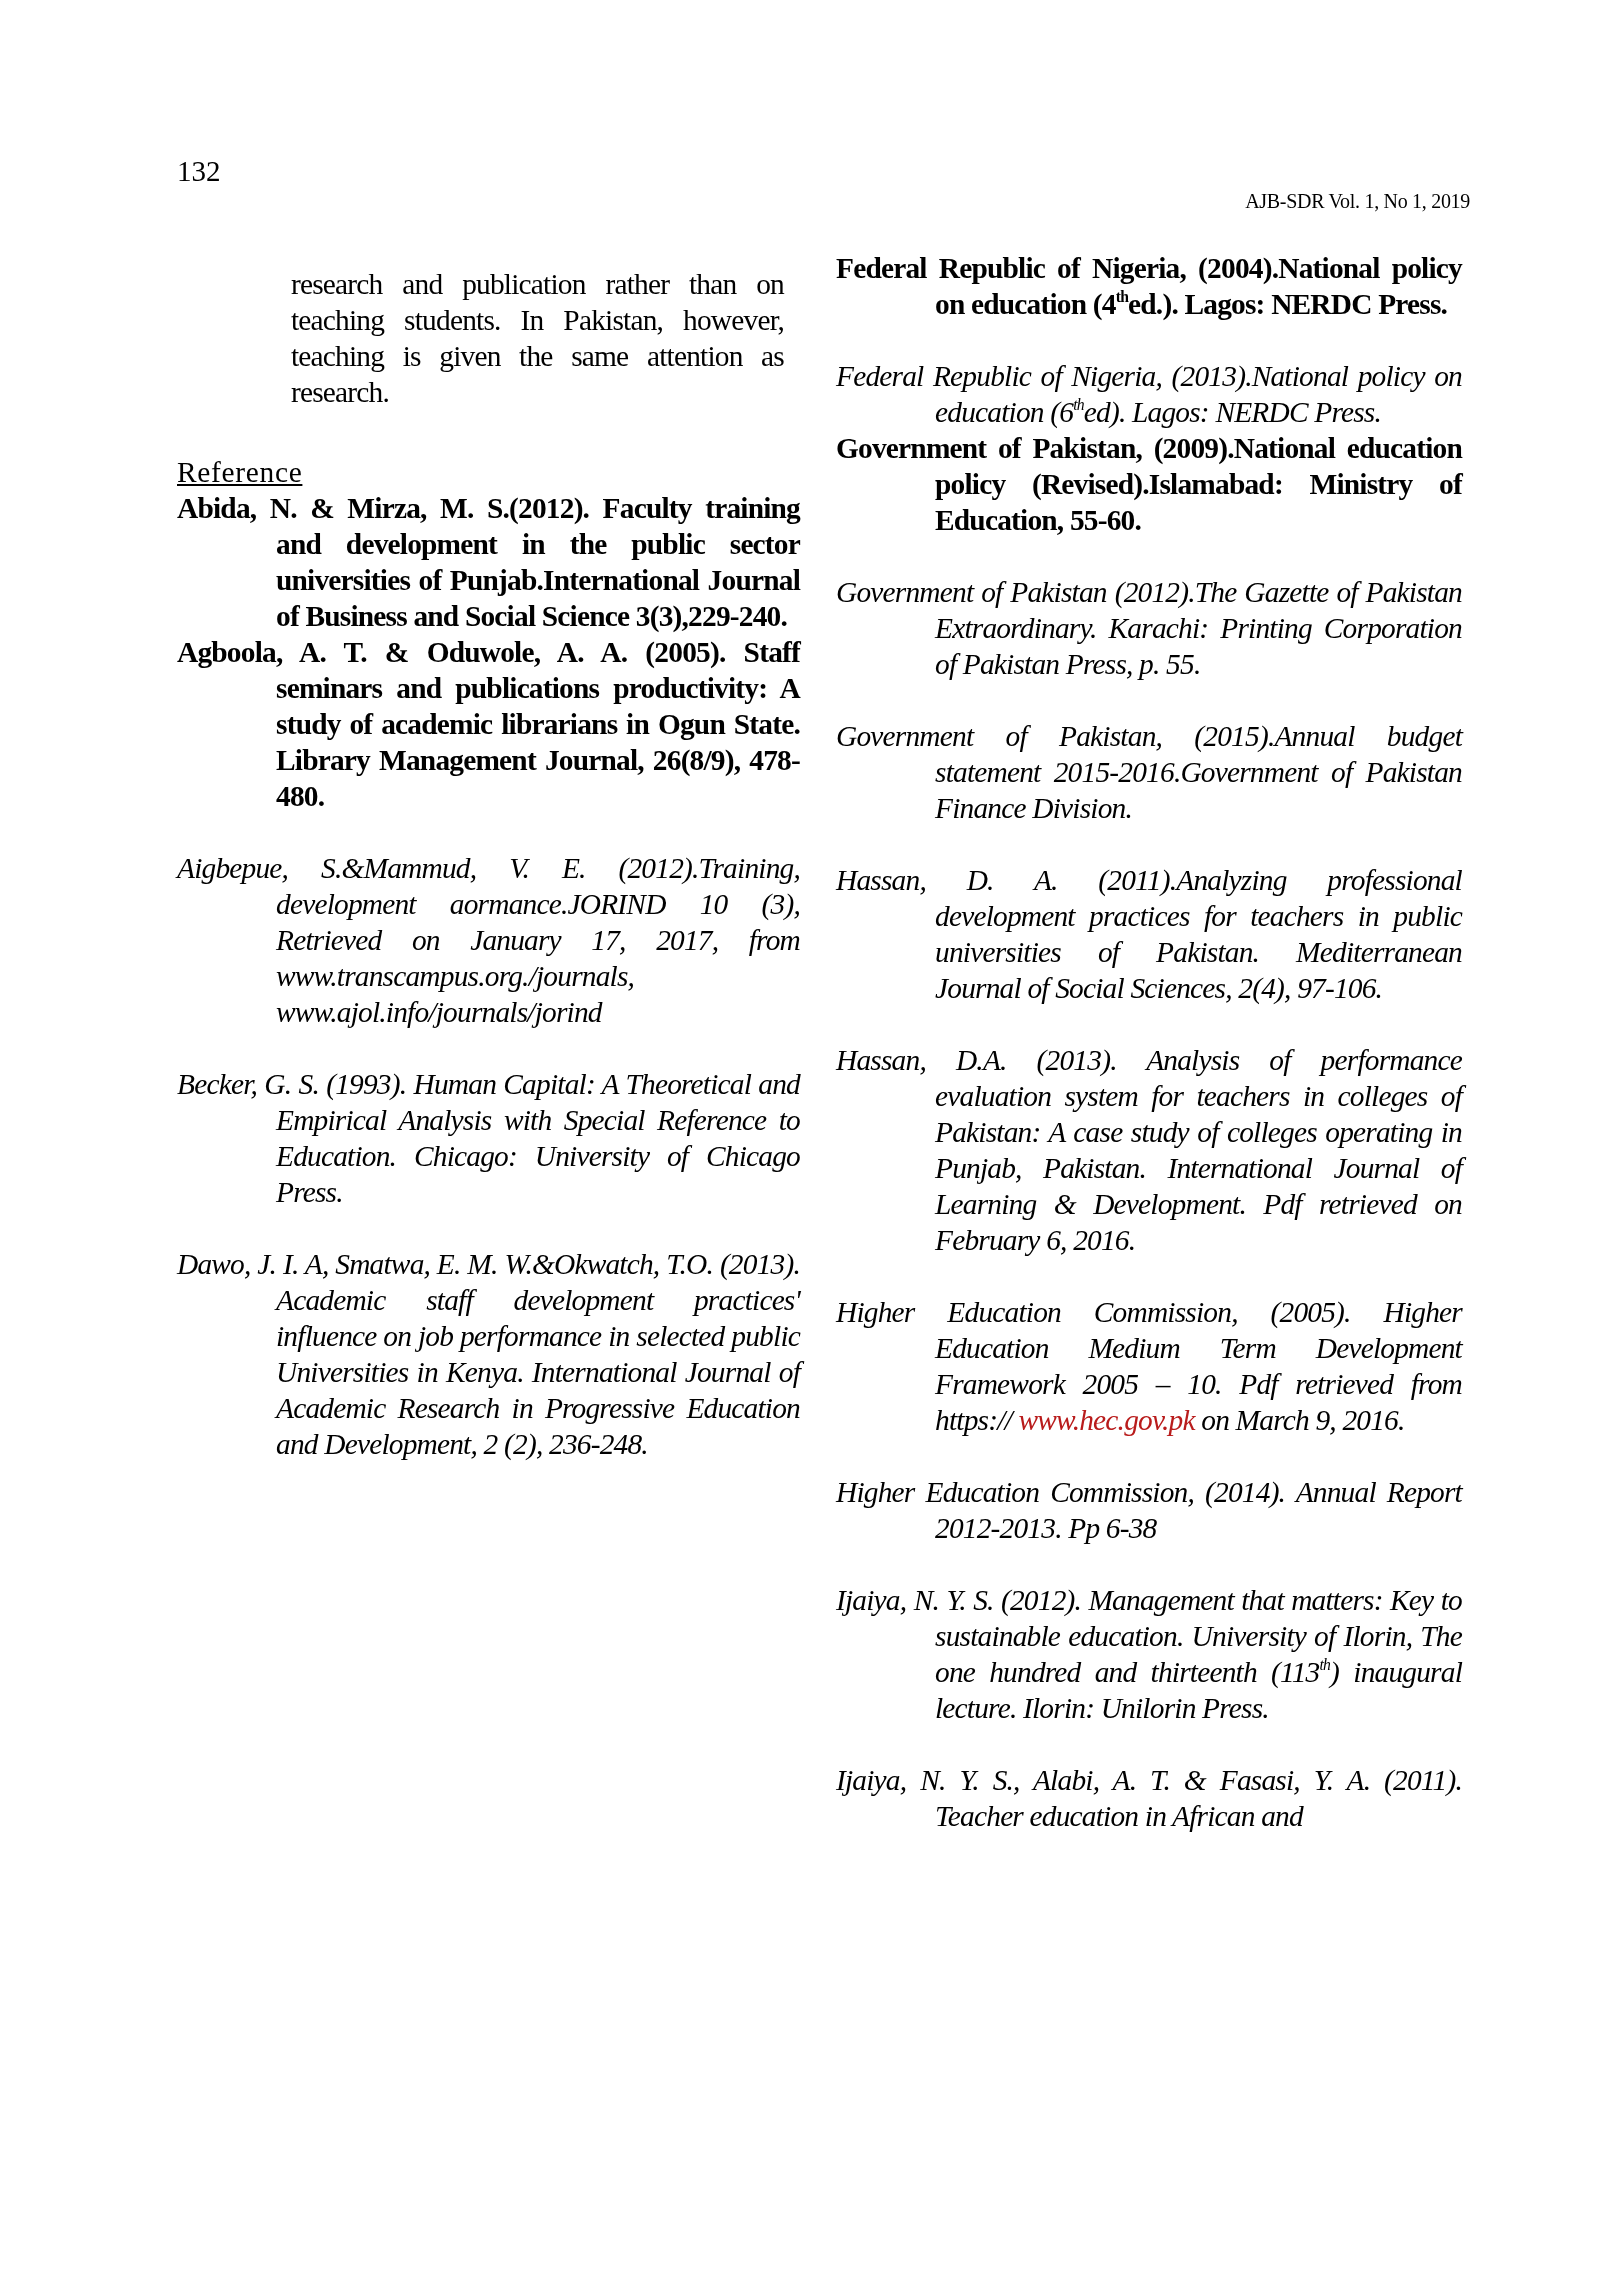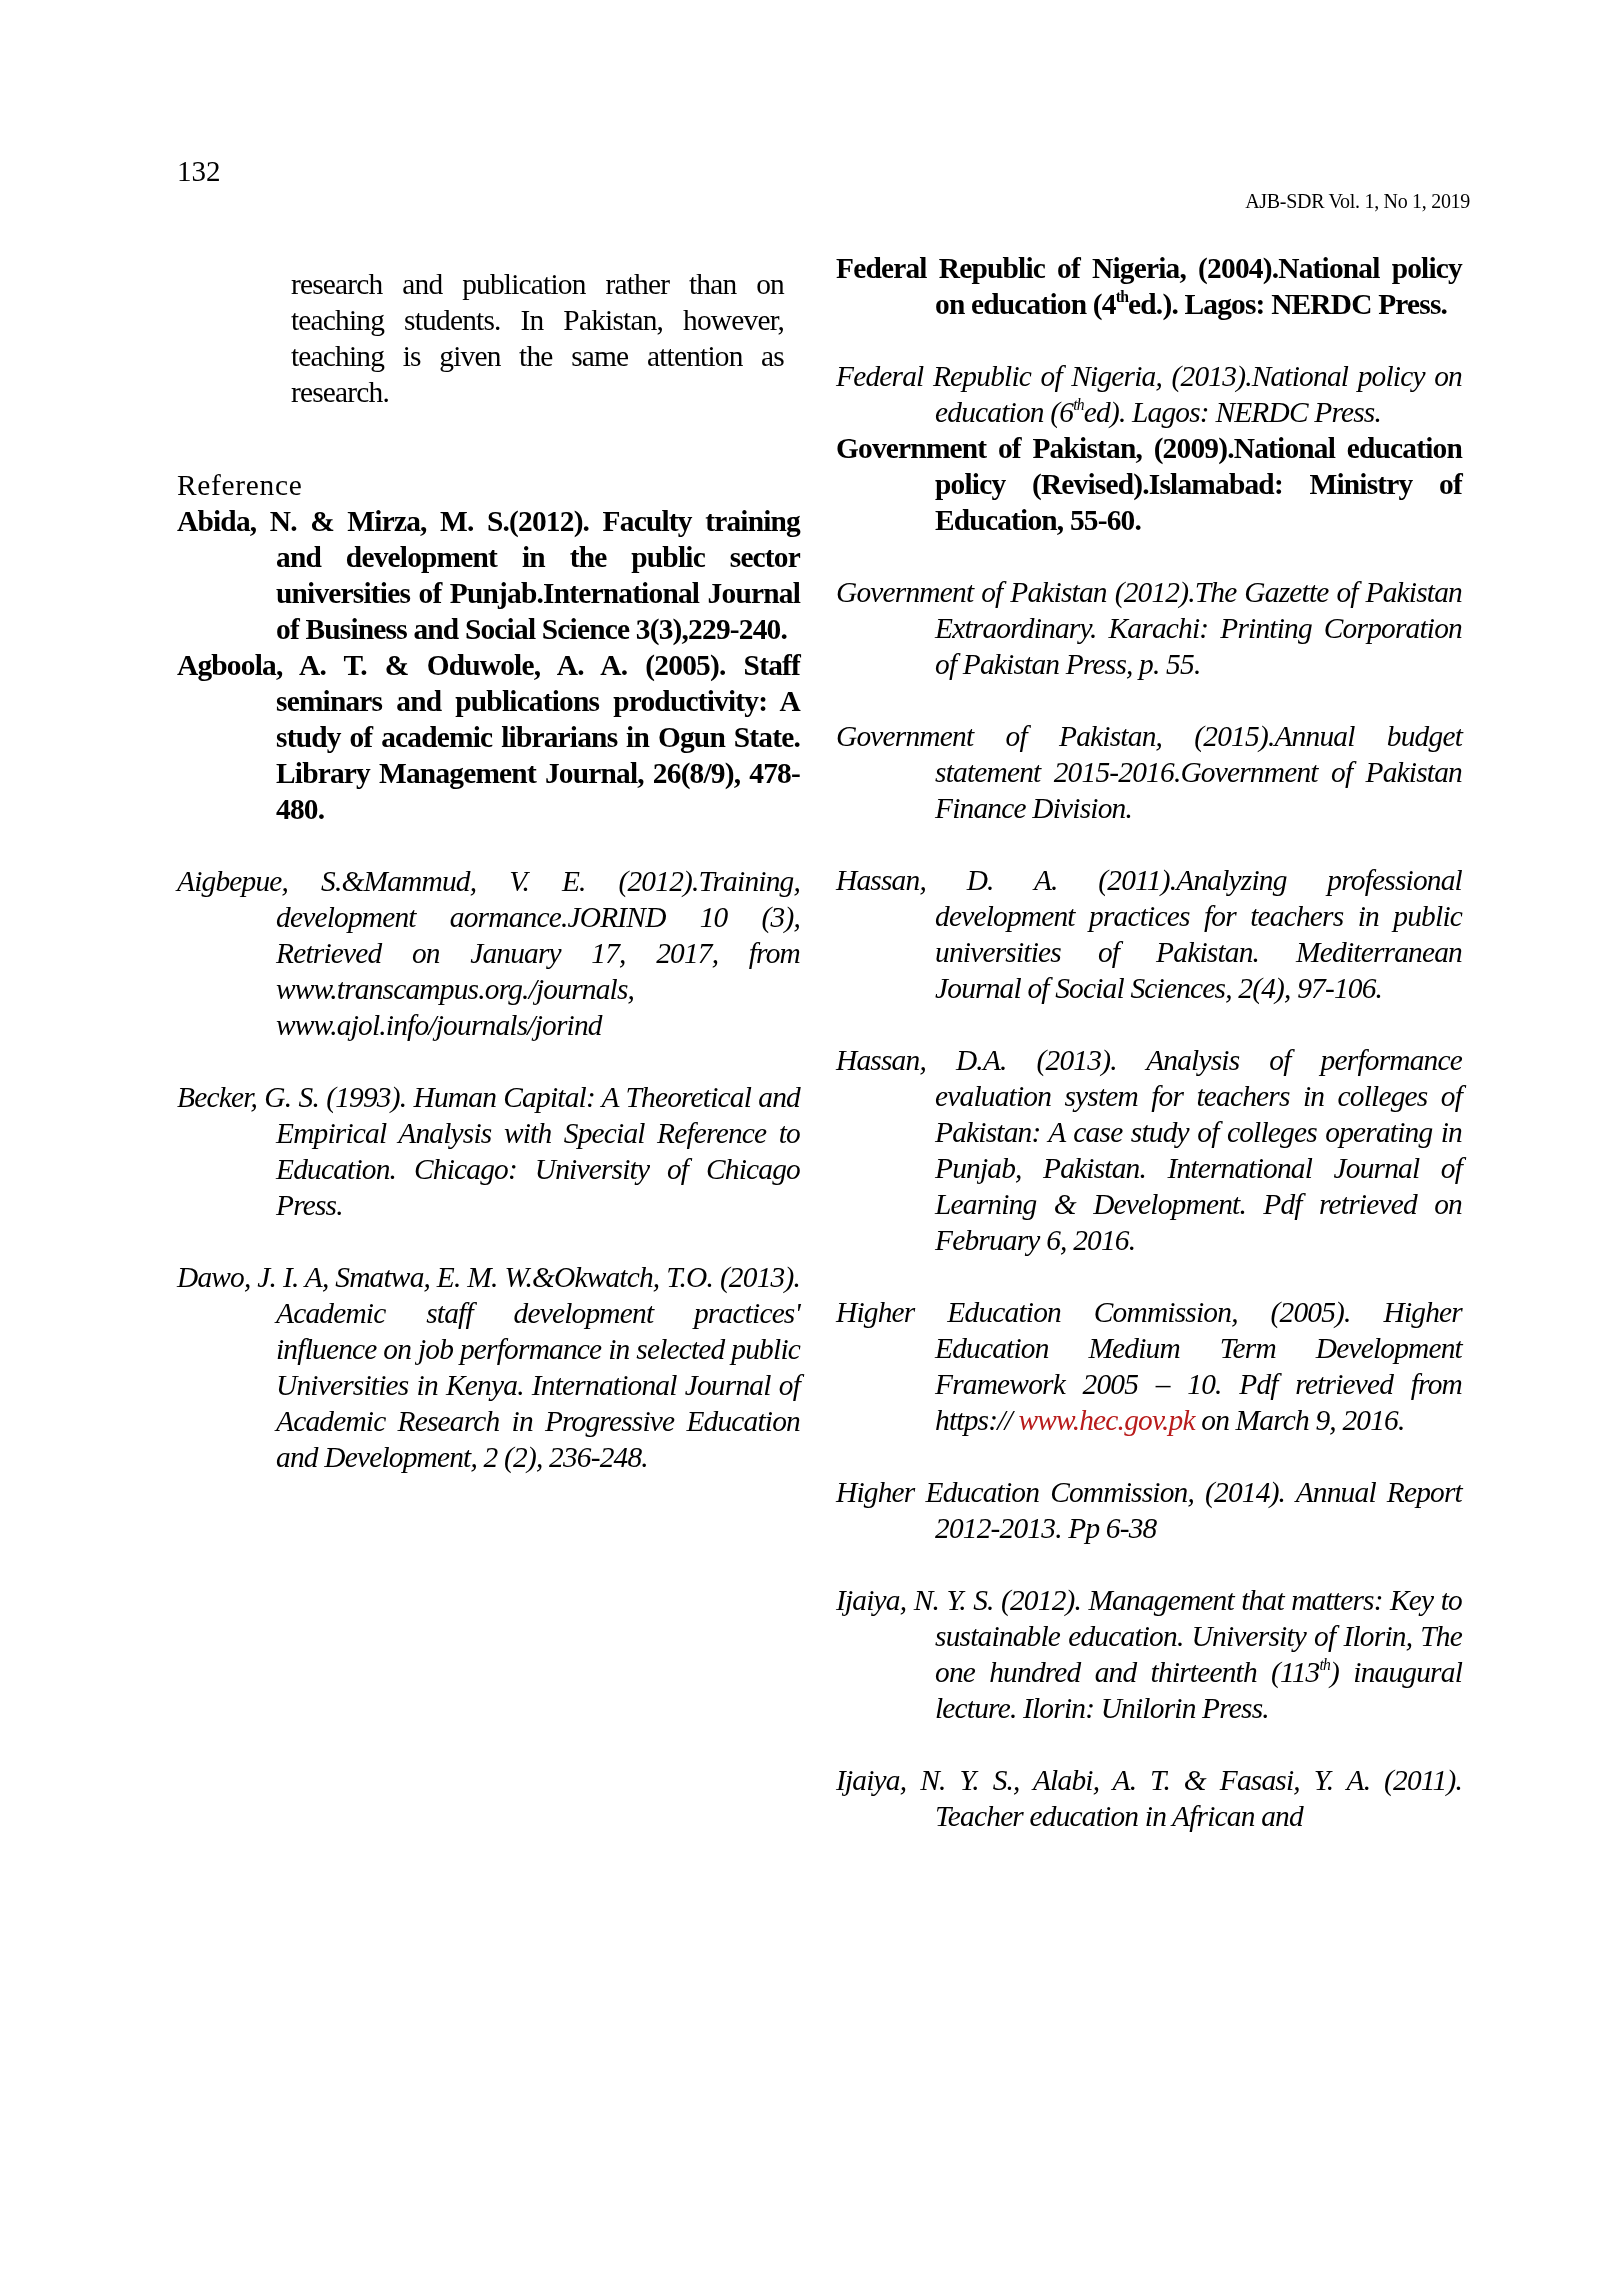--- a/index.html
+++ b/index.html
@@ -46,22 +46,23 @@
       left: 836px;
       width: 626px;
     }
     .para {
       margin: 16px;
       padding-left: 98px;
       text-align: justify;
       text-align-last: left;
     }
     .section-heading {
-      margin: 57px 0 0 0;
+      margin: 44px 0 0 0;
       letter-spacing: 0.7px;
+      text-decoration: underline;
     }
     .ref {
       margin: 0;
       padding-left: 99px;
       text-indent: -99px;
       text-align: justify;
       hyphens: none;
     }
     .col-right .ref {
       padding-left: 99px;

